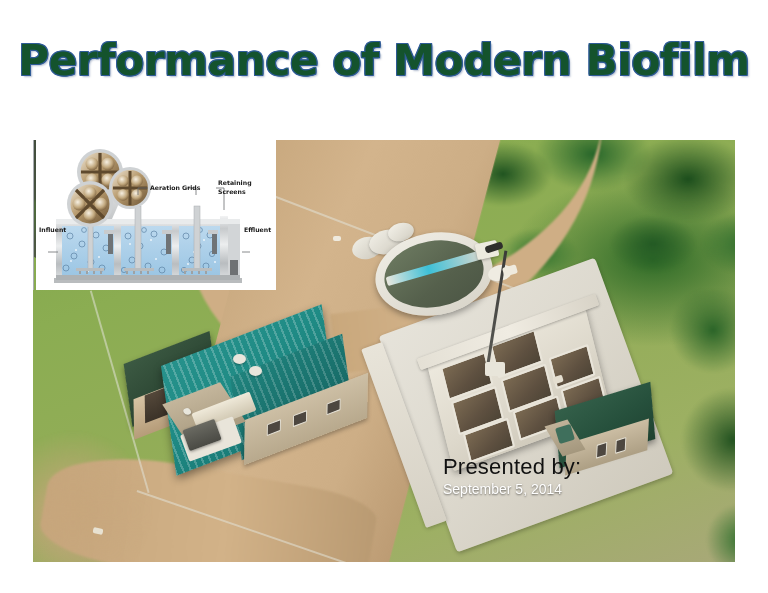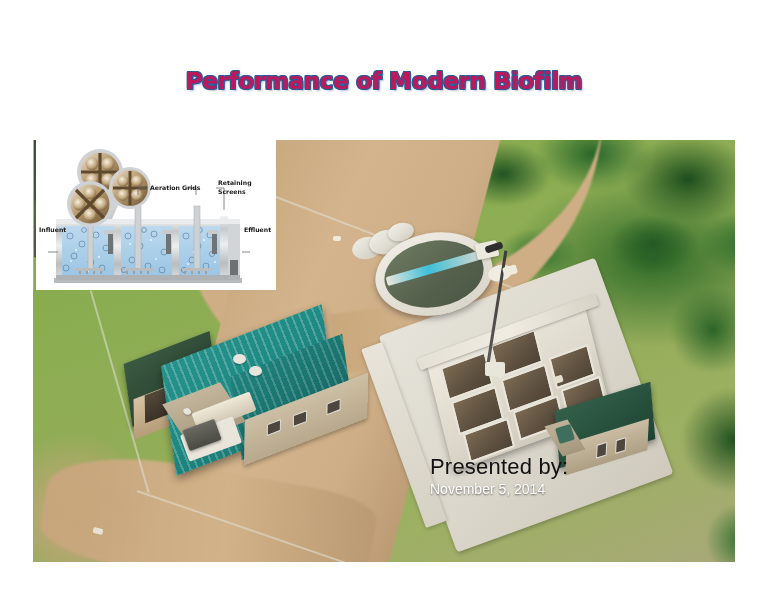--- a/index.html
+++ b/index.html
@@ -13,31 +13,30 @@
 
   
   #title-block{
     position:absolute;left:0;top:40px;width:768px;
     text-align:center;
     z-index:40;
   }
   .title-line{
     font-family:"DejaVu Sans", sans-serif;
     font-weight:bold;
-    font-size:23px;
+    font-size:42px;
     line-height:41px;
     letter-spacing:-0.3px;
-    color:#be185d;
+    color:#14532d;
     text-shadow:
        1px 0 0 #2e5b96, -1px 0 0 #2e5b96,
        0 1px 0 #2e5b96, 0 -1px 0 #2e5b96,
        1px 1px 0 #2e5b96, -1px -1px 0 #2e5b96,
        1px -1px 0 #2e5b96, -1px 1px 0 #2e5b96,
        2px 2px 2px rgba(40,70,120,.35);
-    margin-top: 21px;
   }
 
   
   #photo{
     position:absolute;left:33px;top:140px;
     width:702px;height:422px;
     overflow:hidden;
     z-index:10;
     background:#6e9a48;
   }
@@ -296,21 +295,21 @@
   }
 
   
   #left-rule{
     position:absolute;left:33px;top:140px;width:1px;height:150px;
     background:#a9adb2;z-index:35;
   }
 
   
   #presenter{
-    position:absolute;left:430px;top:455px;
+    position:absolute;left:443px;top:455px;
     z-index:45;
     line-height:1.06;
   }
   #presented-by{
     font-family:"Liberation Sans", sans-serif;
     font-size:22px;
     color:#111111;
     letter-spacing:.2px;
   }
   #presenter-name{
@@ -599,14 +598,14 @@
     <text class="dlabel" x="3" y="92" text-anchor="start">Influent</text>
     <text class="dlabel" x="114" y="50" text-anchor="start">Aeration Grids</text>
     <text class="dlabel" x="182" y="45" text-anchor="start">Retaining</text>
     <text class="dlabel" x="182" y="54" text-anchor="start">Screens</text>
     <text class="dlabel" x="208" y="92" text-anchor="start">Effluent</text>
   </svg>
 </div>
 
 <div id="presenter">
   <div id="presented-by">Presented by:</div>
-  <div class="presenter-sub">November 5, 2014</div>
+  <div class="presenter-sub">September 5, 2014</div>
 </div>
 
 </body></html>

